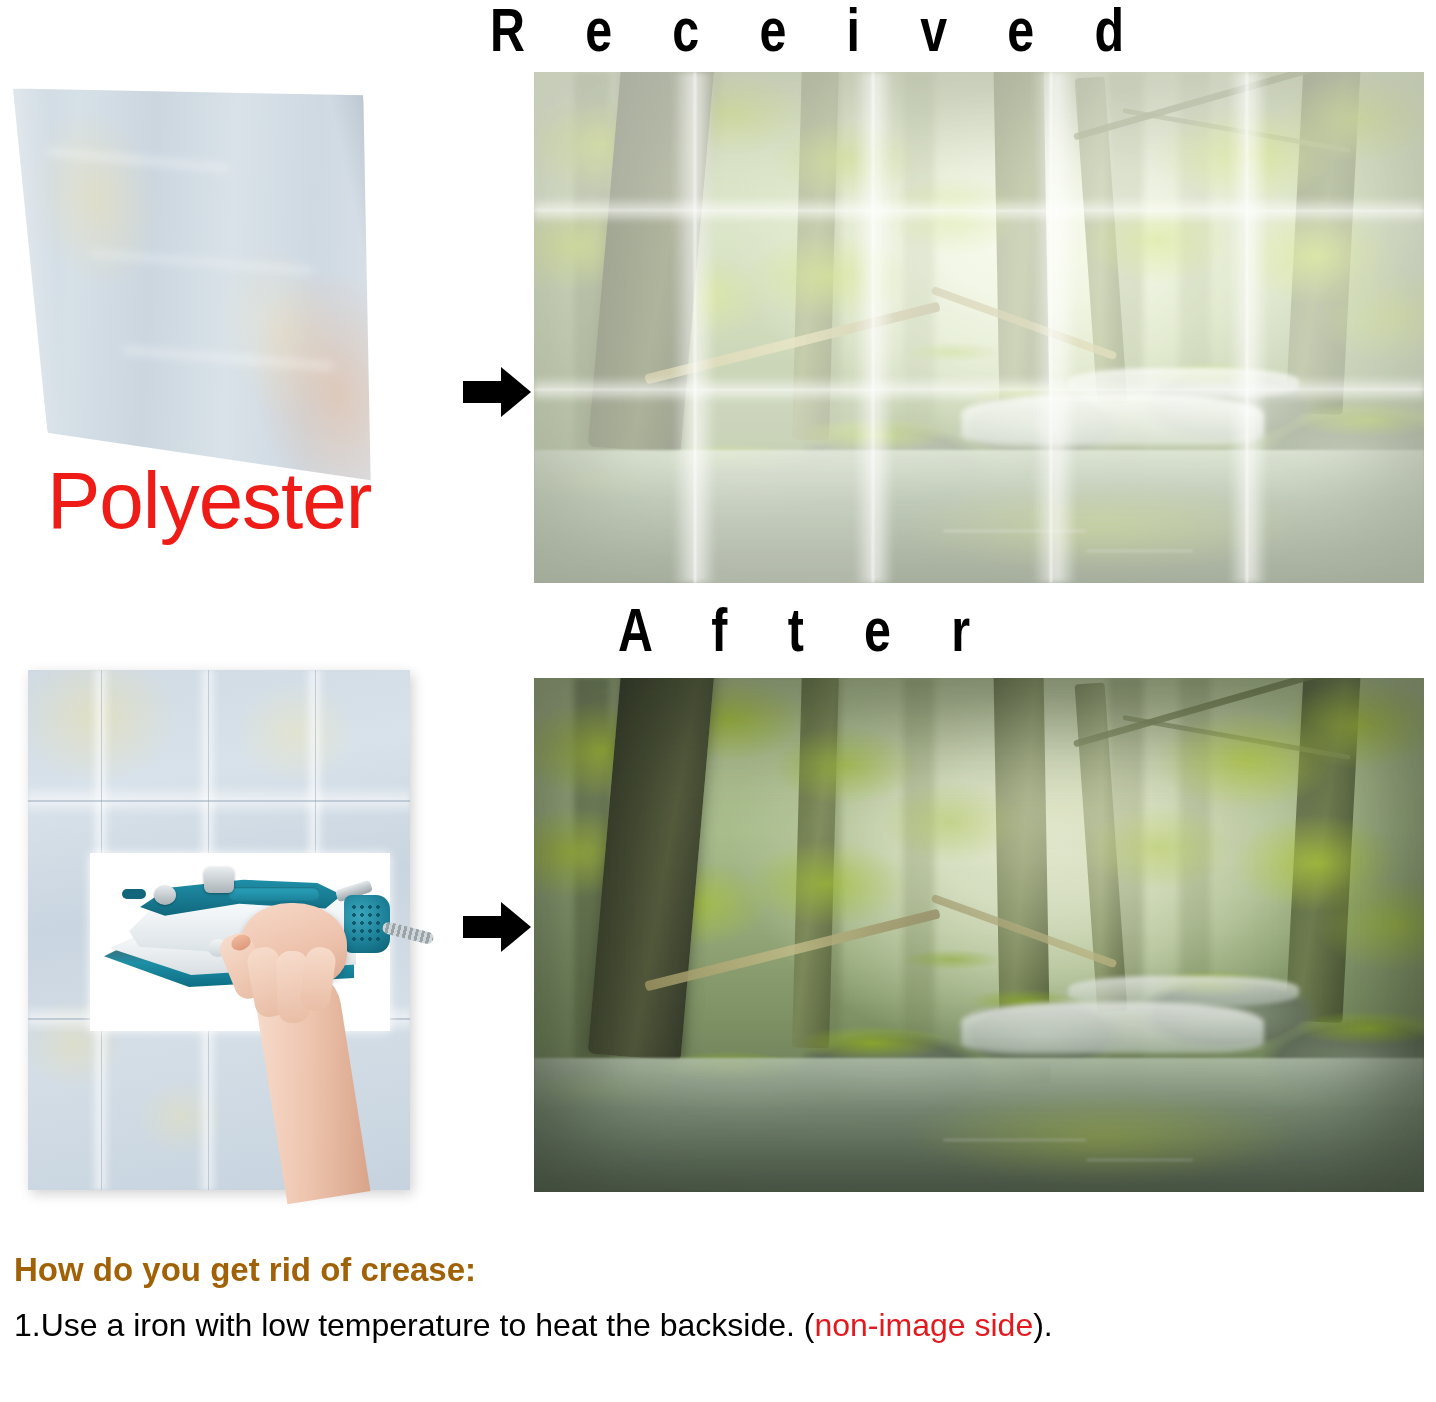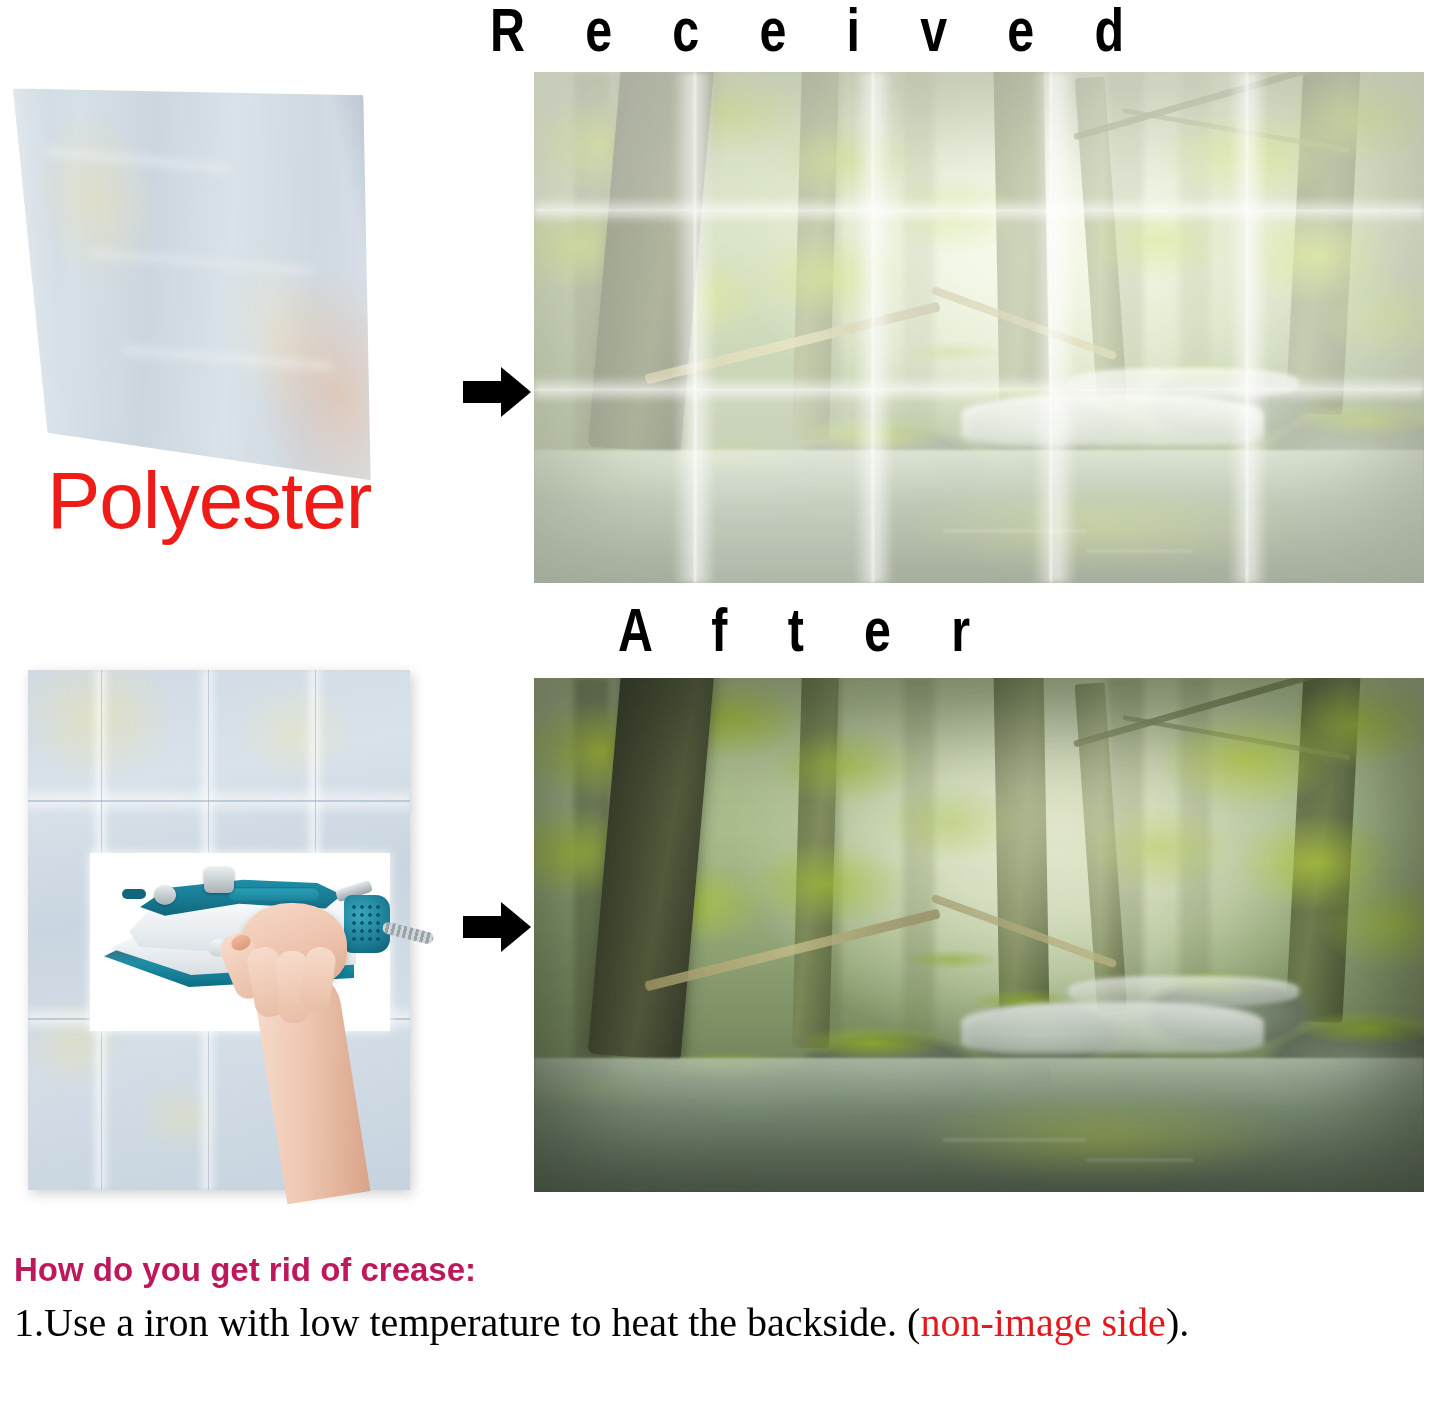--- a/index.html
+++ b/index.html
@@ -244,23 +244,23 @@
   .f3{left:62px;top:48px;width:32px;height:72px;transform:rotate(-2deg);}
   .f4{left:88px;top:44px;width:30px;height:64px;transform:rotate(8deg);}
   .nail{position:absolute;left:16px;top:32px;width:20px;height:15px;border-radius:50%;
       background:linear-gradient(180deg,#f0b89c,#dd9a7c);transform:rotate(-22deg);}
   .wrist{position:absolute;left:54px;top:66px;width:84px;height:230px;
       border-radius:40px 40px 0 0;transform:rotate(-9deg);
       background:linear-gradient(100deg,#f7dccd 0%,#eec5af 48%,#d8a489 100%);}
 
   
   #instructions{position:absolute;left:14px;top:1251px;width:1410px;}
-  #inst-title{color:#be185d;font-size:33px;font-weight:bold;line-height:1.15;
+  #inst-title{color:#a16207;font-size:33px;font-weight:bold;line-height:1.15;
       font-family:"Liberation Sans","DejaVu Sans",sans-serif;}
-  .inst-line{color:#000;font-size:40px;line-height:1.30;margin-top:8px;white-space:nowrap;font-family:Liberation Serif, serif;}
+  .inst-line{color:#000;font-size:32px;line-height:1.30;margin-top:16px;white-space:nowrap;}
   .red{color:#e3191e;}
 </style>
 </head>
 <body>
 
 <div class="hdr" id="hdr-received">R e c e i v e d</div>
 <div class="hdr" id="hdr-after">A f t e r</div>
 
 <div id="folded-fabric">
   <div class="edge"></div>

